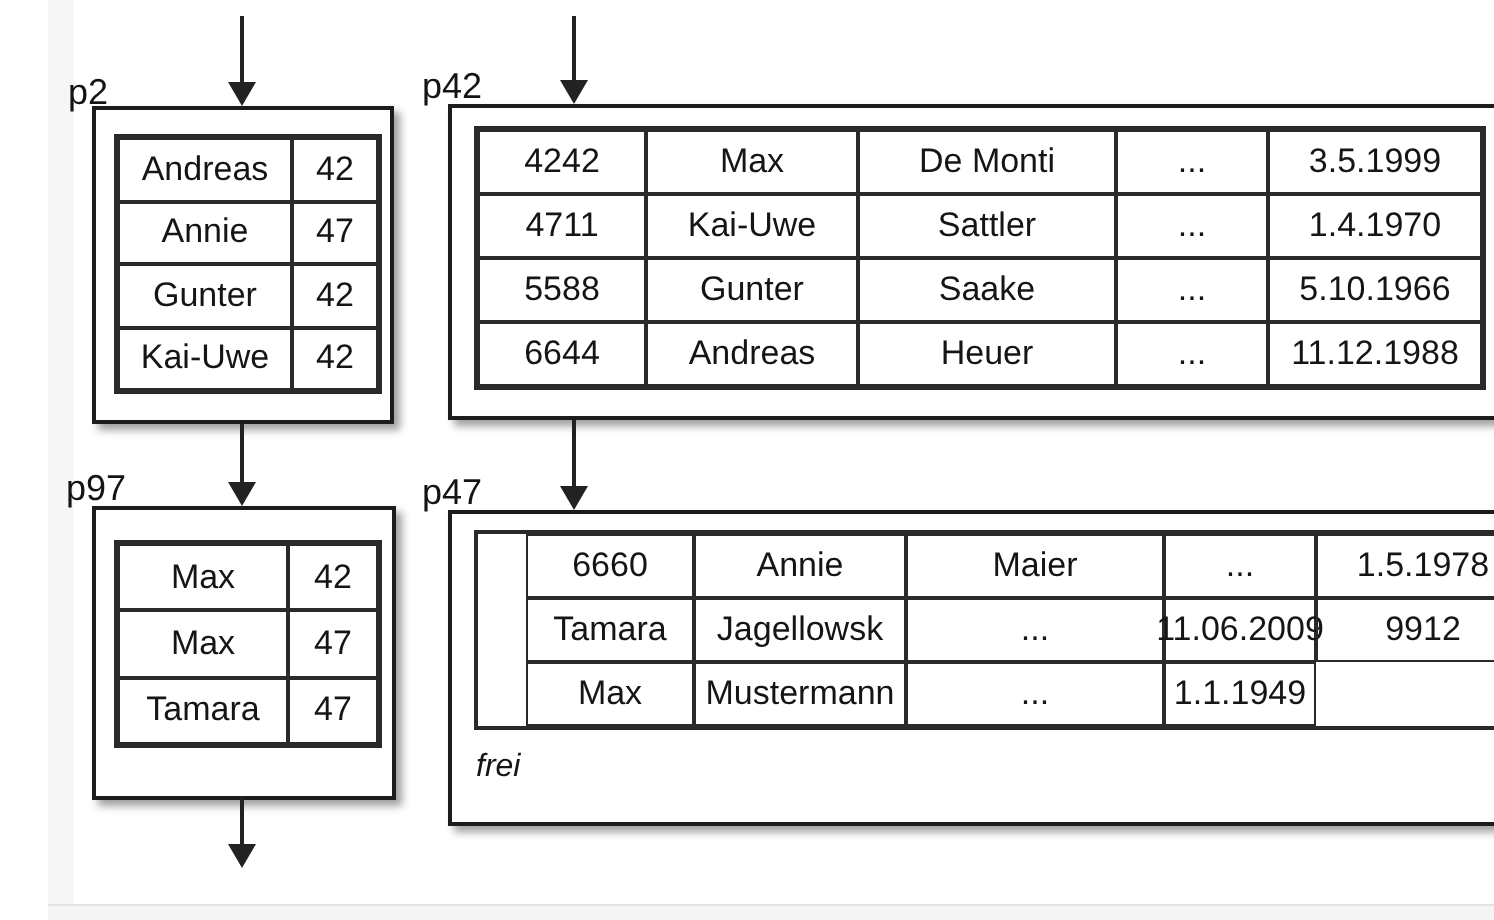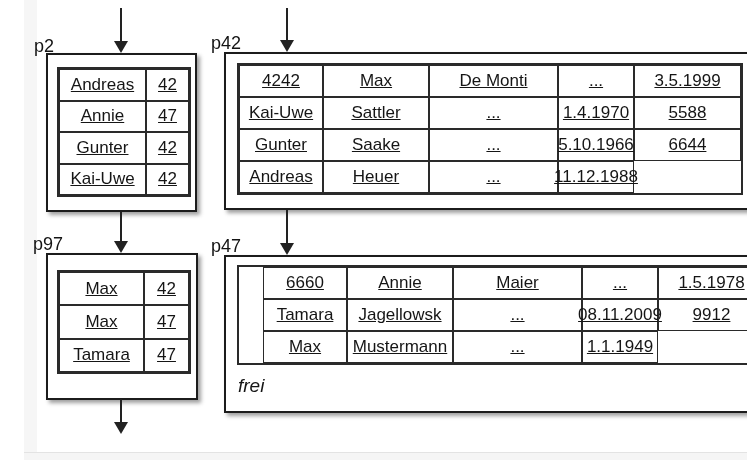--- a/index.html
+++ b/index.html
@@ -45,30 +45,29 @@
     background: #ffffff;
   }
   .dtable .cell {
     border: 1px solid #2a2a2a;
     display: flex;
     align-items: center;
     justify-content: center;
     font-size: 17px;
     white-space: nowrap;
     box-sizing: border-box;
-    text-decoration: underline;
   }
   .t-p2  { grid-template-columns: 87px 43px;  grid-auto-rows: 31.5px; }
   .t-p42 { grid-template-columns: 84px 106px 129px 76px 107px; grid-auto-rows: 32px; }
   .t-p97 { grid-template-columns: 85px 45px;  grid-auto-rows: 33.3px; }
   .t-p47 { grid-template-columns: 84px 106px 129px 76px 107px; grid-auto-rows: 32px; padding-left: 24px; }
   .free-label {
     position: absolute;
     left: 12px; top: 118px;
-    font-size: 19px;
+    font-size: 16px;
     font-style: italic;
   }
   .arrow {
     position: absolute;
     width: 14px;
     display: flex;
     flex-direction: column;
     align-items: center;
   }
   .arrow-line { width: 2px; flex: 1; background: #222222; }
@@ -110,20 +109,21 @@
   </div>
 
   <div class="page-label" style="left:187px; top:33px;">p42</div>
   <div class="page-box" style="left:200px; top:52px; width:523px; height:154px;">
     <div class="dtable t-p42" style="left:11px; top:9px;">
       <div class="cell">4242</div>
       <div class="cell">Max</div>
       <div class="cell">De Monti</div>
       <div class="cell">...</div>
       <div class="cell">3.5.1999</div>
+      <div class="cell">4711</div>
       <div class="cell">Kai-Uwe</div>
       <div class="cell">Sattler</div>
       <div class="cell">...</div>
       <div class="cell">1.4.1970</div>
       <div class="cell">5588</div>
       <div class="cell">Gunter</div>
       <div class="cell">Saake</div>
       <div class="cell">...</div>
       <div class="cell">5.10.1966</div>
       <div class="cell">6644</div>
@@ -159,21 +159,21 @@
   <div class="page-box" style="left:200px; top:255px; width:523px; height:154px;">
     <div class="dtable t-p47" style="left:11px; top:8px;">
       <div class="cell">6660</div>
       <div class="cell">Annie</div>
       <div class="cell">Maier</div>
       <div class="cell">...</div>
       <div class="cell">1.5.1978</div>
       <div class="cell">Tamara</div>
       <div class="cell">Jagellowsk</div>
       <div class="cell">...</div>
-      <div class="cell">08.11.2009</div>
+      <div class="cell">11.06.2009</div>
       <div class="cell">9912</div>
       <div class="cell">Max</div>
       <div class="cell">Mustermann</div>
       <div class="cell">...</div>
       <div class="cell">1.1.1949</div>
     </div>
     <div class="free-label">frei</div>
   </div>
 
   <div class="arrow" style="left:90px; top:399px; height:35px;">

